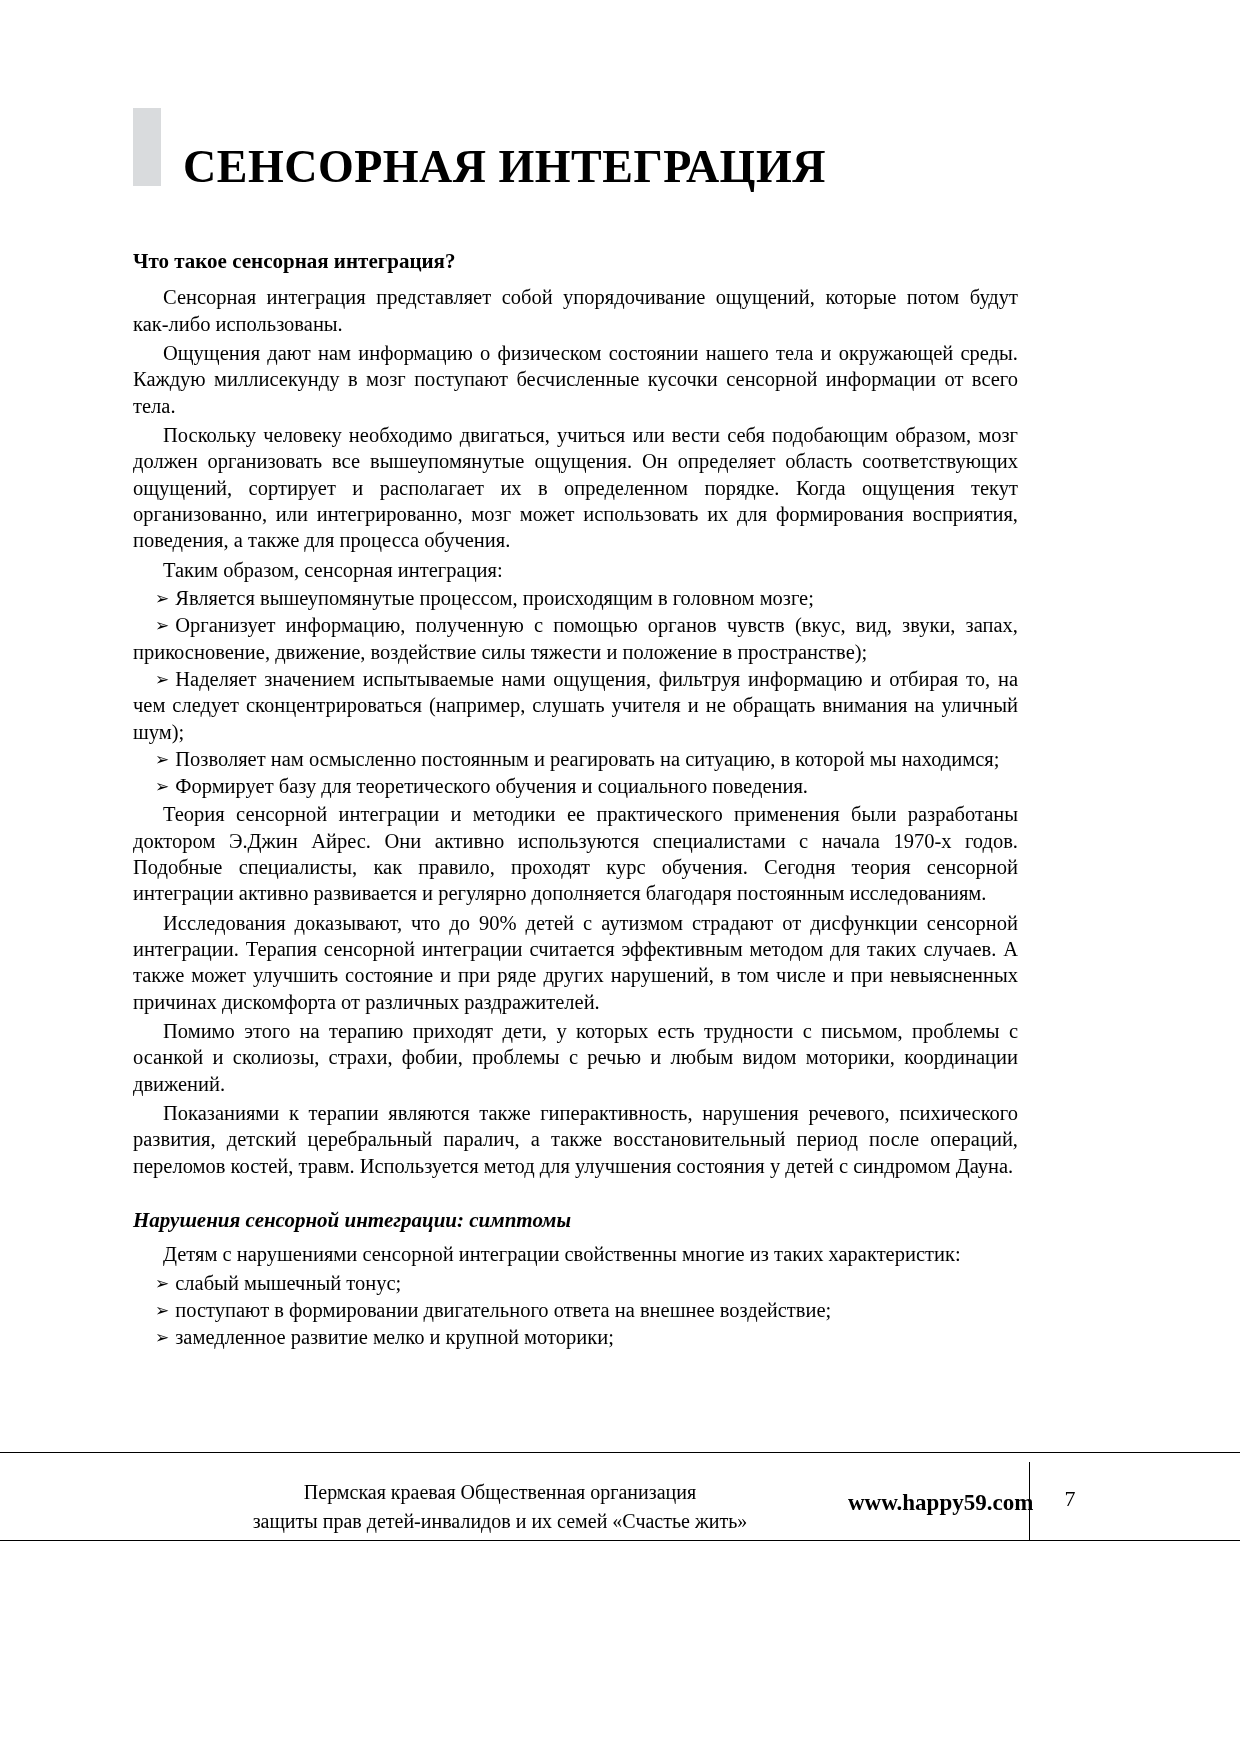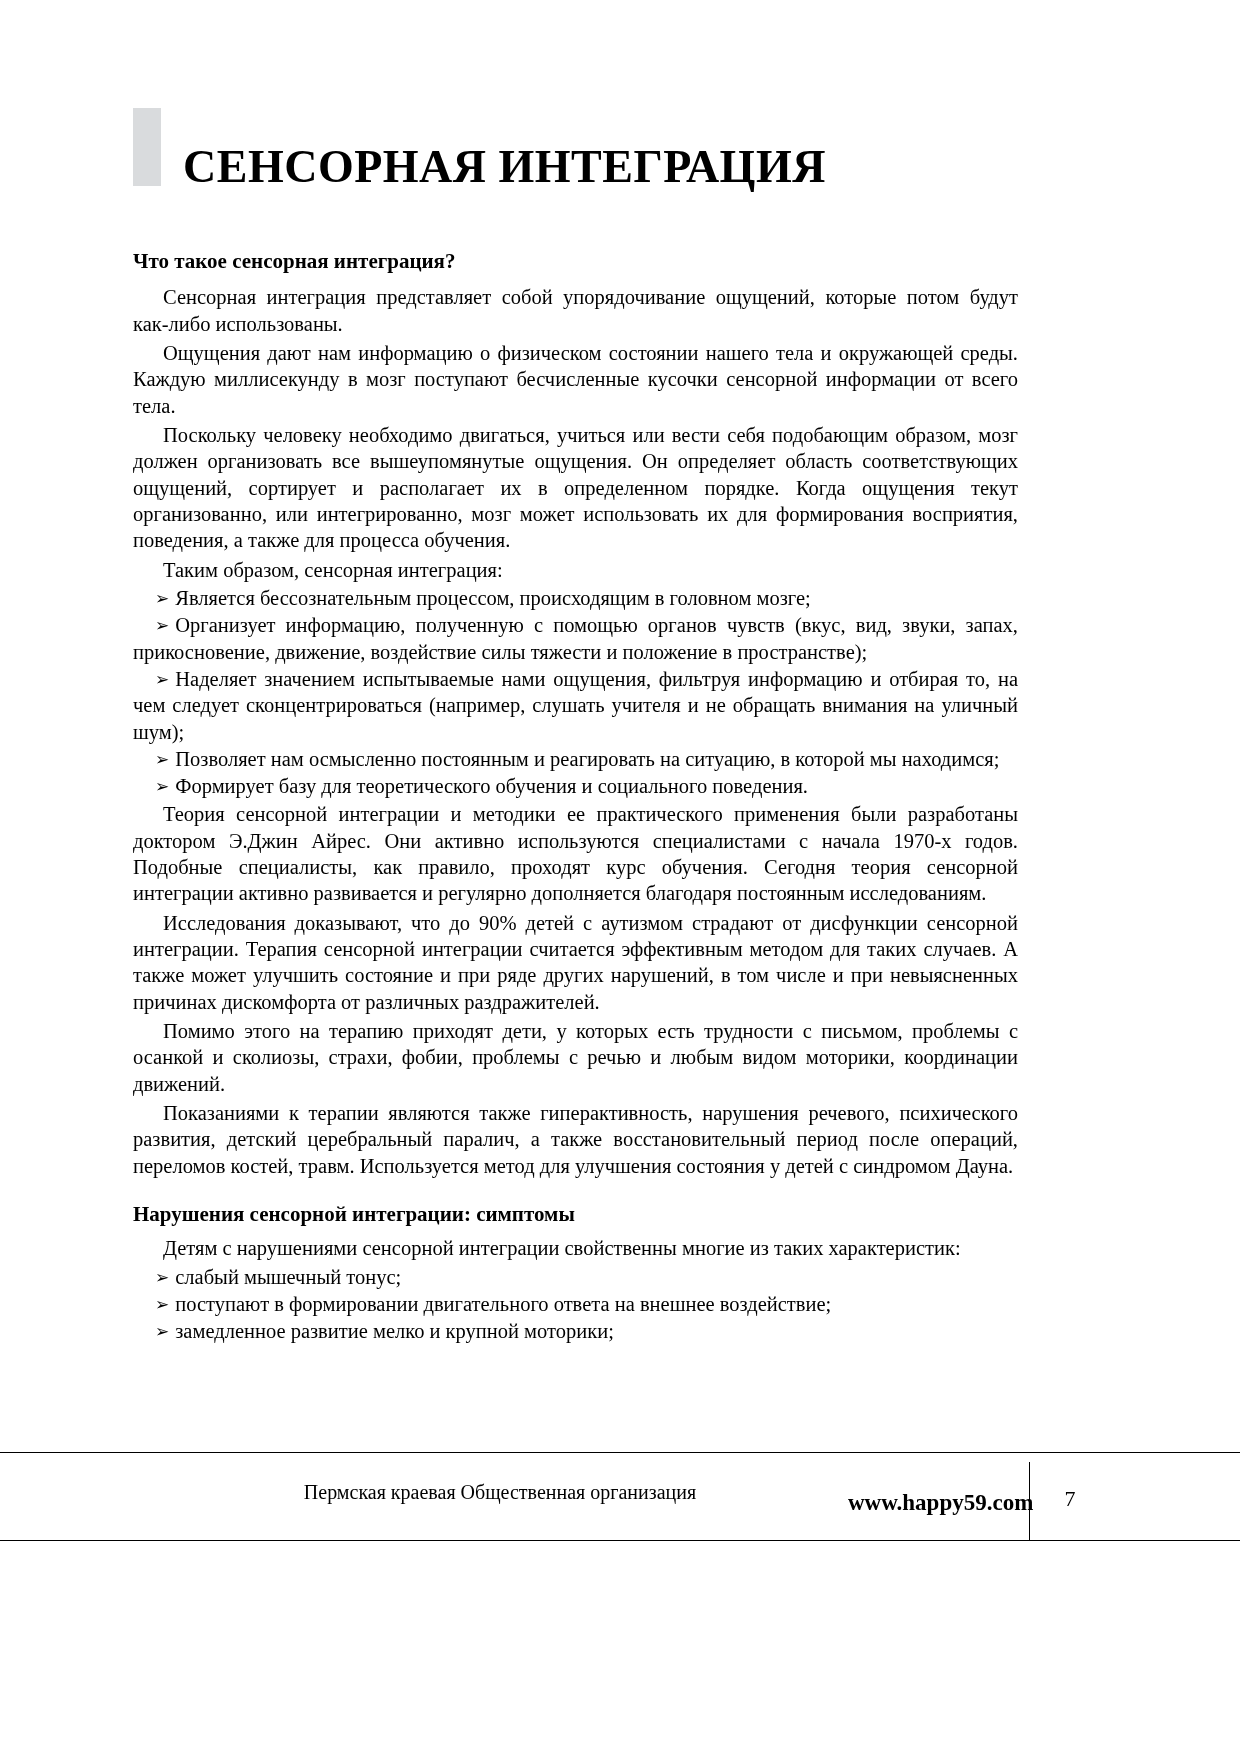--- a/index.html
+++ b/index.html
@@ -52,22 +52,23 @@
     top: 248px;
     width: 885px;
   }
   h2.section-heading {
     font-size: 21px;
     font-weight: bold;
     margin: 0 0 10px 0;
     line-height: 1.25;
   }
   h2.section-heading.second {
-    margin-top: 22px;
+    margin-top: 28px;
     margin-bottom: 8px;
+    font-style: italic;
   }
   p.para {
     font-size: 20.5px;
     line-height: 1.285;
     margin: 0 0 3px 0;
     text-indent: 30px;
     text-align: justify;
     text-justify: inter-word;
     hyphens: manual;
   }
@@ -170,21 +171,21 @@
   <div class="content">
 
     <h2 class="section-heading">Что такое сенсорная интеграция?</h2>
 
     <p class="para">Сенсорная интеграция представляет собой упорядочивание ощущений, которые потом будут как‑либо использованы.</p>
     <p class="para">Ощущения дают нам информацию о физическом состоянии нашего тела и окружающей среды. Каждую миллисекунду в мозг поступают бесчисленные кусочки сенсорной информации от всего тела.</p>
     <p class="para">Поскольку человеку необходимо двигаться, учиться или вести себя подобающим образом, мозг должен организовать все вышеупомянутые ощущения. Он определяет область соответствующих ощущений, сортирует и располагает их в определенном порядке. Когда ощущения текут организованно, или интегрированно, мозг может использовать их для формирования восприятия, поведения, а также для процесса обучения.</p>
     <p class="para lead-in">Таким образом, сенсорная интеграция:</p>
 
     <ul class="arrow-list">
-      <li><span class="arrow">➢</span><span>Является бессознательным процессом, происходящим в головном мозге;</span></li>
+      <li><span class="arrow">➢</span><span>Является вышеупомянутые процессом, происходящим в головном мозге;</span></li>
       <li><span class="arrow">➢</span><span>Организует информацию, полученную с помощью органов чувств (вкус, вид, звуки, запах, прикосновение, движение, воздействие силы тяжести и положение в пространстве);</span></li>
       <li><span class="arrow">➢</span><span>Наделяет значением испытываемые нами ощущения, фильтруя информацию и отбирая то, на чем следует сконцентрироваться (например, слушать учителя и не обращать внимания на уличный шум);</span></li>
       <li><span class="arrow">➢</span><span>Позволяет нам осмысленно постоянным и реагировать на ситуацию, в которой мы находимся;</span></li>
       <li><span class="arrow">➢</span><span>Формирует базу для теоретического обучения и социального поведения.</span></li>
     </ul>
 
     <p class="para">Теория сенсорной интеграции и методики ее практического применения были разработаны доктором Э.Джин Айрес. Они активно используются специалистами с начала 1970‑х годов. Подобные специалисты, как правило, проходят курс обучения. Сегодня теория сенсорной интеграции активно развивается и регулярно дополняется благодаря постоянным исследованиям.</p>
     <p class="para">Исследования доказывают, что до 90% детей с аутизмом страдают от дисфункции сенсорной интеграции. Терапия сенсорной интеграции считается эффективным методом для таких случаев. А также может улучшить состояние и при ряде других нарушений, в том числе и при невыясненных причинах дискомфорта от различных раздражителей.</p>
     <p class="para">Помимо этого на терапию приходят дети, у которых есть трудности с письмом, проблемы с осанкой и сколиозы, страхи, фобии, проблемы с речью и любым видом моторики, координации движений.</p>
     <p class="para">Показаниями к терапии являются также гиперактивность, нарушения речевого, психического развития, детский церебральный паралич, а также восстановительный период после операций, переломов костей, травм. Используется метод для улучшения состояния у детей с синдромом Дауна.</p>
@@ -199,20 +200,21 @@
       <li><span class="arrow">➢</span><span>замедленное развитие мелко и крупной моторики;</span></li>
     </ul>
 
   </div>
 
   <div class="footer-rule"></div>
 
   <div class="footer">
     <div class="footer-org">
       <div>Пермская краевая Общественная организация</div>
+      <div>защиты прав детей-инвалидов и их семей «Счастье жить»</div>
     </div>
     <div class="footer-site">www.happy59.com</div>
     <div class="footer-divider"></div>
     <div class="footer-page">7</div>
   </div>
 
   <div class="footer-rule-bottom"></div>
 
 </div>
 

